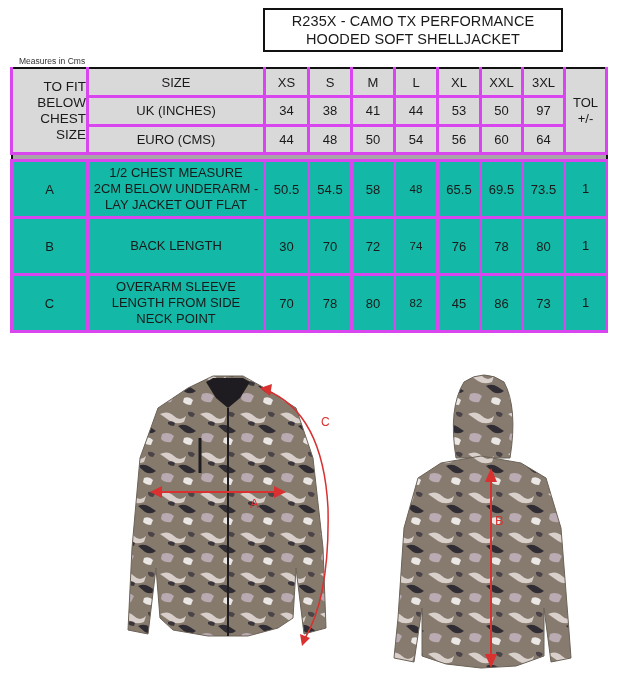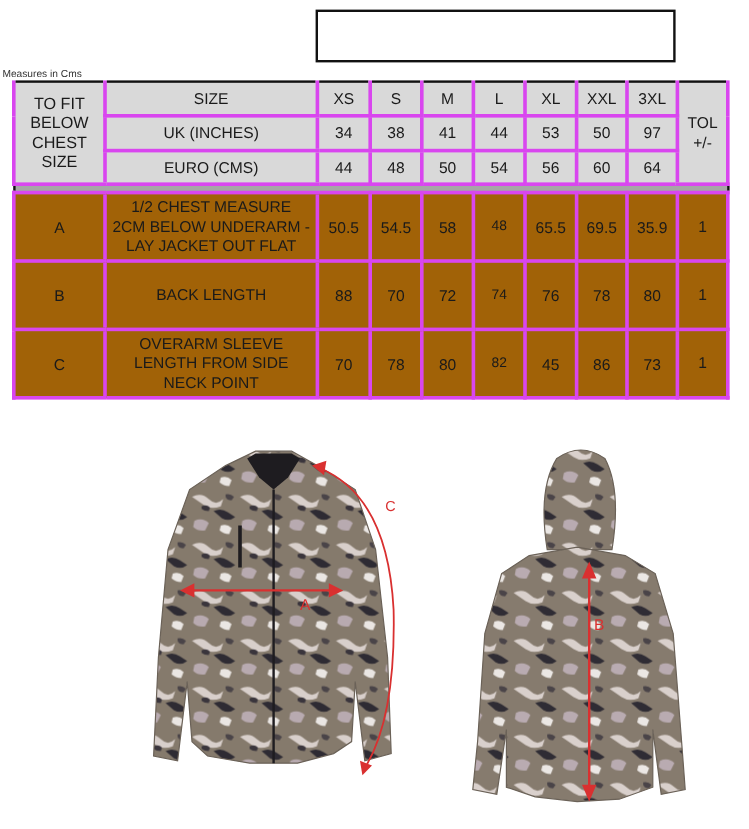--- a/index.html
+++ b/index.html
@@ -6,55 +6,57 @@
   html, body { width: 624px; height: 691px; background: #ffffff; overflow: hidden; }
   body { position: relative; font-family: "Liberation Sans", sans-serif; color: #1a1a1a; }
 
   .title-box {
     position: absolute; left: 263px; top: 8px; width: 300px; height: 44px;
     border: 2px solid #111; background: #fff;
     display: flex; flex-direction: column; align-items: center; justify-content: center;
     font-size: 14.5px; line-height: 18px; letter-spacing: 0.1px;
   }
   .note {
-    position: absolute; left: 2px; top: 56px; font-size: 8.5px; color: #333;
+    position: absolute; left: 19px; top: 56px; font-size: 8.5px; color: #333;
   }
 
   table.sizes {
     position: absolute; left: 10px; top: 67px; width: 595px;
     border-collapse: collapse; table-layout: fixed;
     font-size: 13px; text-align: center;
     border: 2px solid #111;
   }
   table.sizes td {
     border: 3px solid #d946ef; vertical-align: middle; padding: 0;
   }
   table.sizes thead td { background: #d9d9d9; }
   table.sizes thead tr { height: 28.5px; }
   table.sizes thead tr:first-child td { border-top: 2px solid #111; }
-  td.rowhead { line-height: 16px; font-size: 13.5px; }
+  td.rowhead { line-height: 16px; font-size: 13.5px; text-align: right; }
   td.tol { line-height: 16px; border-left: 2px solid #111 !important; }
   td.firstcol { border-right: 2px solid #111 !important; }
   td.desccol { border-right: 2px solid #111 !important; }
 
   tr.sep td { height: 7px; background: #a6a6a6; border-left: none; border-right: none; border-top: 2px solid #111; border-bottom: 2px solid #111; }
 
   tbody tr.data { height: 57px; }
-  tbody tr.data td { background: #a16207; }
+  tbody tr.data td { background: #14b8a6; }
   td.desc { line-height: 16px; font-size: 13px; white-space: nowrap; }
   td.small { font-size: 11.5px; }
 
   .img-front { position: absolute; left: 118px; top: 368px; width: 220px; height: 300px; }
   .img-back  { position: absolute; left: 386px; top: 368px; width: 190px; height: 305px; }
   svg text { font-family: "Liberation Sans", sans-serif; }
 </style>
 </head>
 <body>
 
 <div class="title-box">
+  <div>R235X - CAMO TX PERFORMANCE</div>
+  <div>HOODED SOFT SHELLJACKET</div>
 </div>
 
 <div class="note">Measures in Cms</div>
 
 <table class="sizes">
   <colgroup>
     <col style="width:76px">
       <col style="width:177px">
     <col style="width:44px">
       <col style="width:43px">
@@ -118,30 +120,30 @@
         <div>1/2 CHEST MEASURE</div>
         <div>2CM BELOW UNDERARM -</div>
         <div>LAY JACKET OUT FLAT</div>
       </td>
       <td>50.5</td>
       <td>54.5</td>
       <td>58</td>
       <td class="small">48</td>
       <td>65.5</td>
       <td>69.5</td>
-      <td>35.9</td>
+      <td>73.5</td>
       <td class="tol">1</td>
     </tr>
 
     <tr class="data">
       <td class="firstcol">B</td>
       <td class="desc desccol">
         <div>BACK LENGTH</div>
       </td>
-      <td>88</td>
+      <td>30</td>
       <td>70</td>
       <td>72</td>
       <td class="small">74</td>
       <td>76</td>
       <td>78</td>
       <td>80</td>
       <td class="tol">1</td>
     </tr>
 
     <tr class="data">

